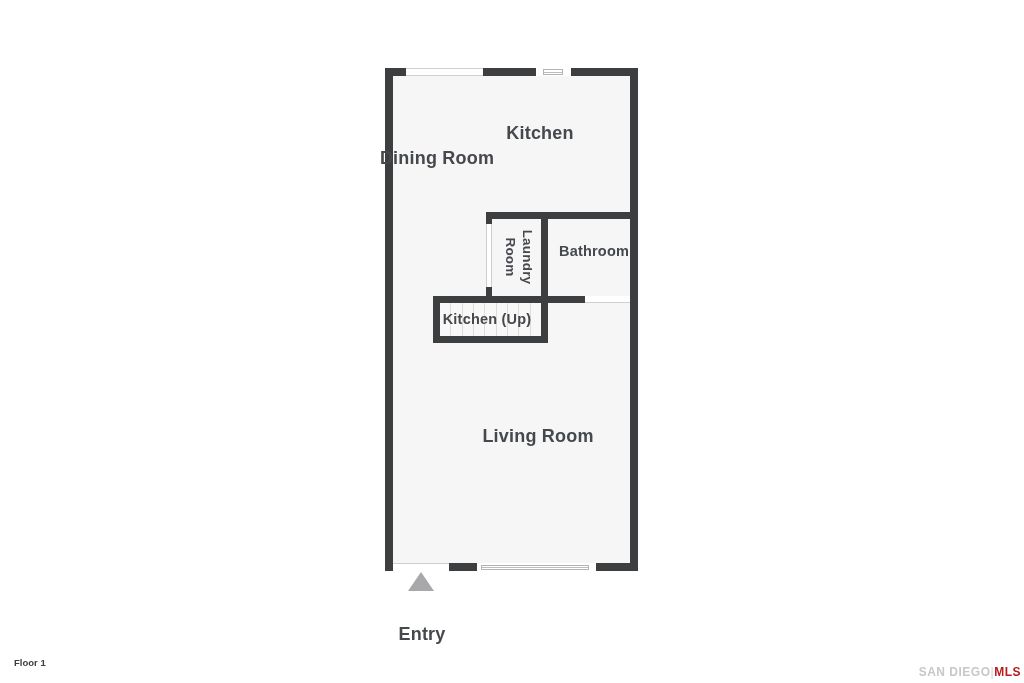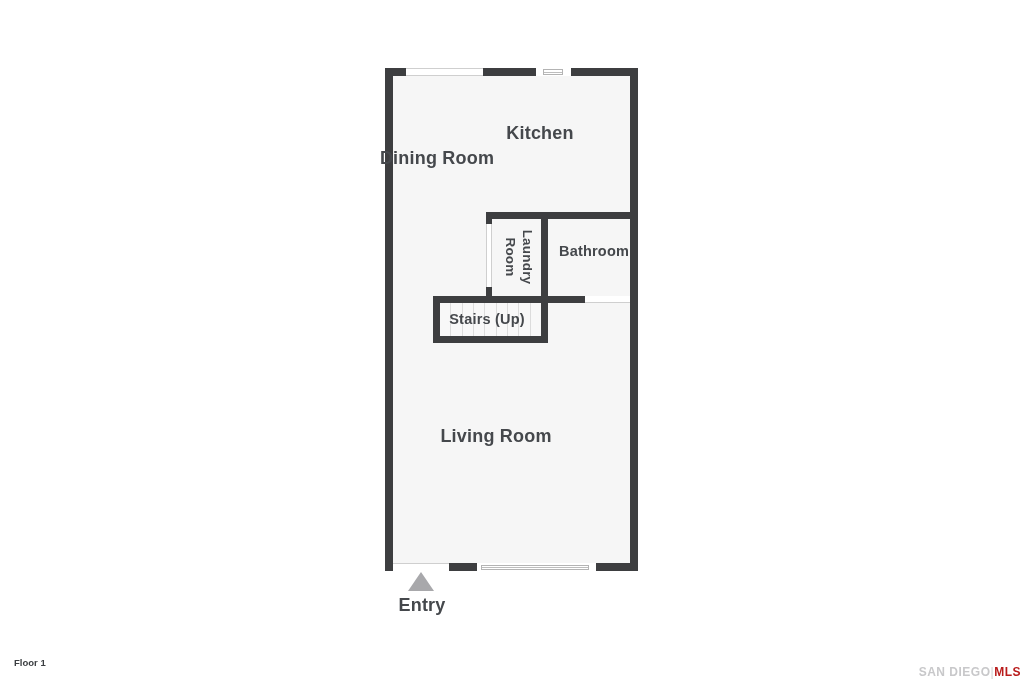--- a/index.html
+++ b/index.html
@@ -50,33 +50,33 @@
 
   
   .room-label{
     position:absolute;transform:translate(-50%,-50%);
     font-size:18px;font-weight:700;color:#45484c;letter-spacing:0.2px;white-space:nowrap;
   }
   .lbl-kitchen{left:540px;top:133px;}
   .lbl-dining{left:437px;top:158px;}
   .lbl-bathroom{left:594px;top:251px;font-size:14.5px;text-align:center;}
   .lbl-stairs{left:487px;top:319px;font-size:14.5px;}
-  .lbl-living{left:496px;top:436px;}
+  .lbl-living{left:538px;top:436px;}
   .lbl-laundry{
     left:518px;top:257px;transform:translate(-50%,-50%) rotate(90deg);
     font-size:13.5px;width:66px;line-height:1.25;text-align:center;white-space:normal;
   }
 
   
   .entry-arrow{
     position:absolute;left:408px;top:572px;width:0;height:0;
     border-left:13px solid transparent;border-right:13px solid transparent;
     border-bottom:19px solid #a8a8ab;
   }
-  .lbl-entry{left:422px;top:605px;}
+  .lbl-entry{left:422px;top:634px;}
 
   
   .floor-label{
     position:absolute;left:14px;top:657px;
     font-size:9.5px;font-weight:700;color:#3b3e41;
   }
   .watermark{
     position:absolute;right:3px;top:665px;
     font-size:12px;letter-spacing:0.5px;color:#c8c8ca;font-weight:700;
   }
@@ -120,21 +120,21 @@
       <i></i>
       <i></i>
       <i></i>
       <i></i>
   </div>
 
   <div class="room-label lbl-kitchen">Kitchen</div>
   <div class="room-label lbl-dining">Dining Room</div>
   <div class="room-label lbl-laundry">Laundry Room</div>
   <div class="room-label lbl-bathroom">Bathroom</div>
-  <div class="room-label lbl-stairs">Stairs (Up)</div>
+  <div class="room-label lbl-stairs">Kitchen (Up)</div>
   <div class="room-label lbl-living">Living Room</div>
 
   <div class="entry-arrow"></div>
   <div class="room-label lbl-entry">Entry</div>
 
   <div class="floor-label">Floor 1</div>
   <div class="watermark">
     <span class="wm-left">SAN DIEGO</span><span class="wm-div">|</span><span class="wm-right">MLS</span>
   </div>
 

